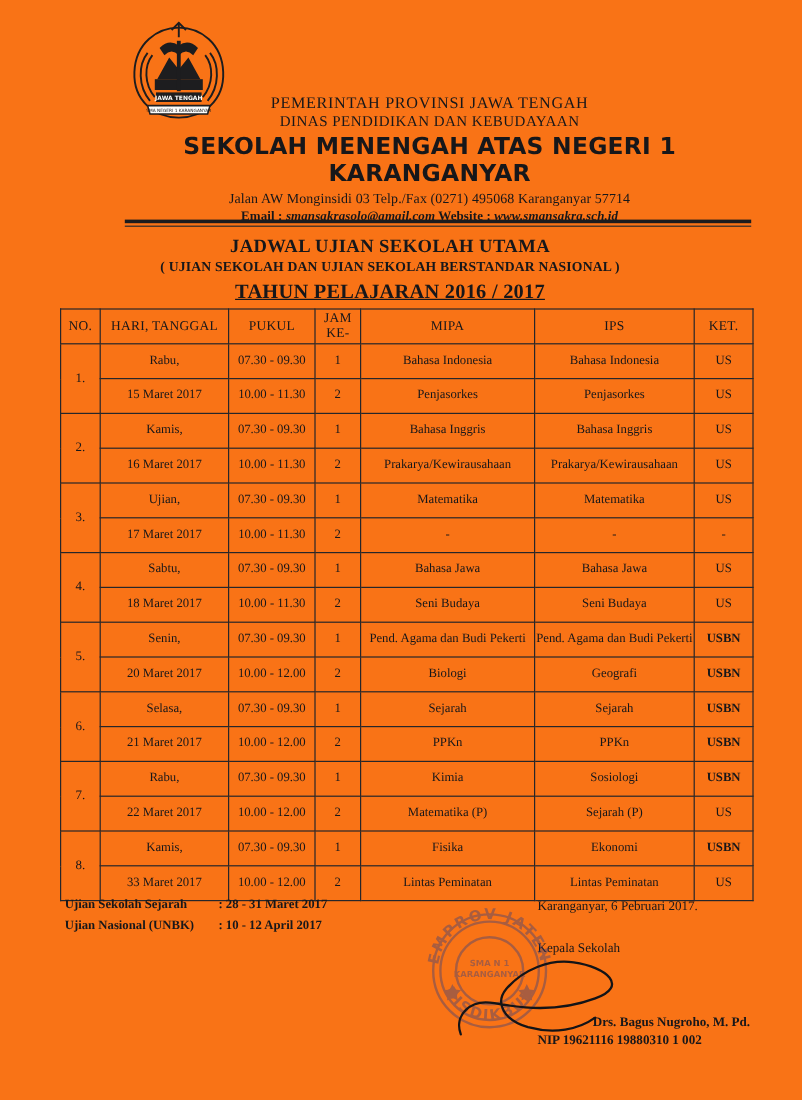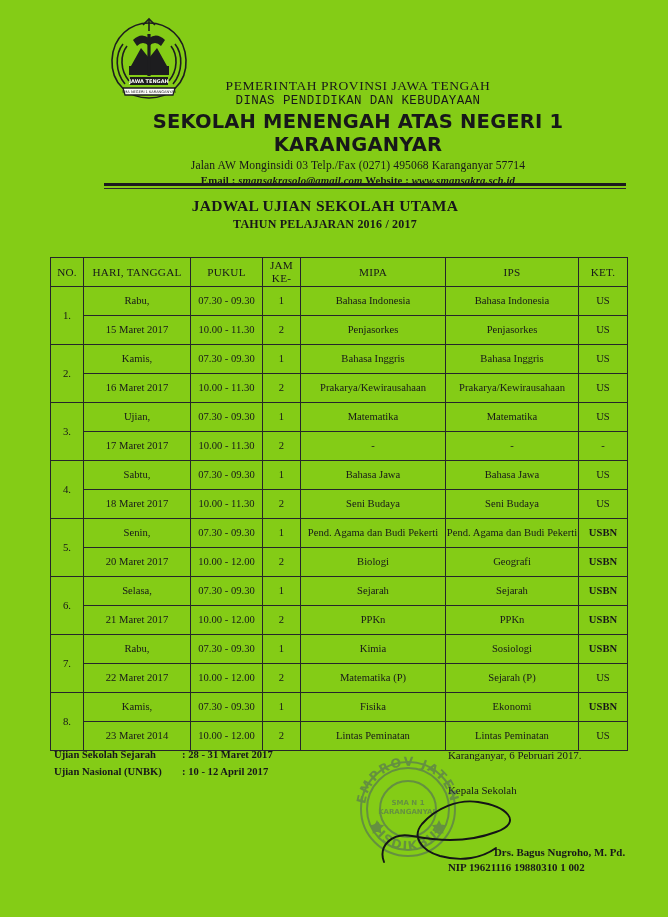--- a/index.html
+++ b/index.html
@@ -11,21 +11,21 @@
     width: 668px;
     height: 917px;
     font-family: "Liberation Serif", serif;
     color: #17171a;
     position: relative;
     overflow: hidden;
   }
   .page {
     position: absolute;
     inset: 0;
-    background: #84cc16;
+    background: #f97316;
   }
 
   
   .letterhead {
     position: absolute;
     left: 0; right: 0;
     top: 78px;
     display: flex;
     align-items: flex-start;
     justify-content: center;
@@ -46,21 +46,20 @@
   }
   .kop-line1 {
     font-size: 13.5px;
     letter-spacing: .55px;
     line-height: 1.22;
   }
   .kop-line2 {
     font-size: 12.5px;
     letter-spacing: .4px;
     line-height: 1.22;
-    font-family: Liberation Mono, monospace;
   }
   .kop-school {
     font-family: "DejaVu Sans", sans-serif;
     font-weight: bold;
     font-size: 19.5px;
     letter-spacing: .2px;
     line-height: 1.12;
     margin-top: 1px;
   }
   .kop-addr {
@@ -105,24 +104,25 @@
     letter-spacing: .35px;
     line-height: 1.32;
   }
   .title-sub {
     font-size: 11.4px;
     font-weight: bold;
     letter-spacing: .15px;
     line-height: 1.32;
   }
   .title-year {
-    font-size: 12px;
+    font-size: 17px;
     font-weight: bold;
     letter-spacing: .2px;
     line-height: 1.34;
+    text-decoration: underline;
   }
 
   
   .sched-wrap {
     position: absolute;
     left: 50px;
     top: 257px;
     width: 577px;
   }
   table.sched {
@@ -258,20 +258,21 @@
       <div class="kop-email">
         <span>Email : </span><i>smansakrasolo@gmail.com</i><span> Website : </span><i>www.smansakra.sch.id</i>
       </div>
     </div>
   </div>
   <div class="rule-thick"></div>
   <div class="rule-thin"></div>
 
   <div class="doc-title">
     <div class="title-main">JADWAL UJIAN SEKOLAH UTAMA</div>
+    <div class="title-sub">( UJIAN SEKOLAH DAN UJIAN SEKOLAH BERSTANDAR NASIONAL )</div>
     <div class="title-year">TAHUN PELAJARAN 2016 / 2017</div>
   </div>
 
   <div class="sched-wrap">
     <table class="sched">
       <colgroup>
         <col class="col-no">
           <col class="col-hari">
           <col class="col-pukul">
           <col class="col-jam">
@@ -416,21 +417,21 @@
           <tr>
             <td class="no-cell" rowspan="2">8.</td>
             <td class="inner-top">Kamis,</td>
             <td>07.30 - 09.30</td>
             <td>1</td>
             <td>Fisika</td>
             <td>Ekonomi</td>
             <td class="ket-bold">USBN</td>
           </tr>
           <tr>
-            <td class="inner-bot">23 Maret 2014</td>
+            <td class="inner-bot">33 Maret 2017</td>
             <td>10.00 - 12.00</td>
             <td>2</td>
             <td>Lintas Peminatan</td>
             <td>Lintas Peminatan</td>
             <td>US</td>
           </tr>
         </tbody>
     </table>
   </div>
 

